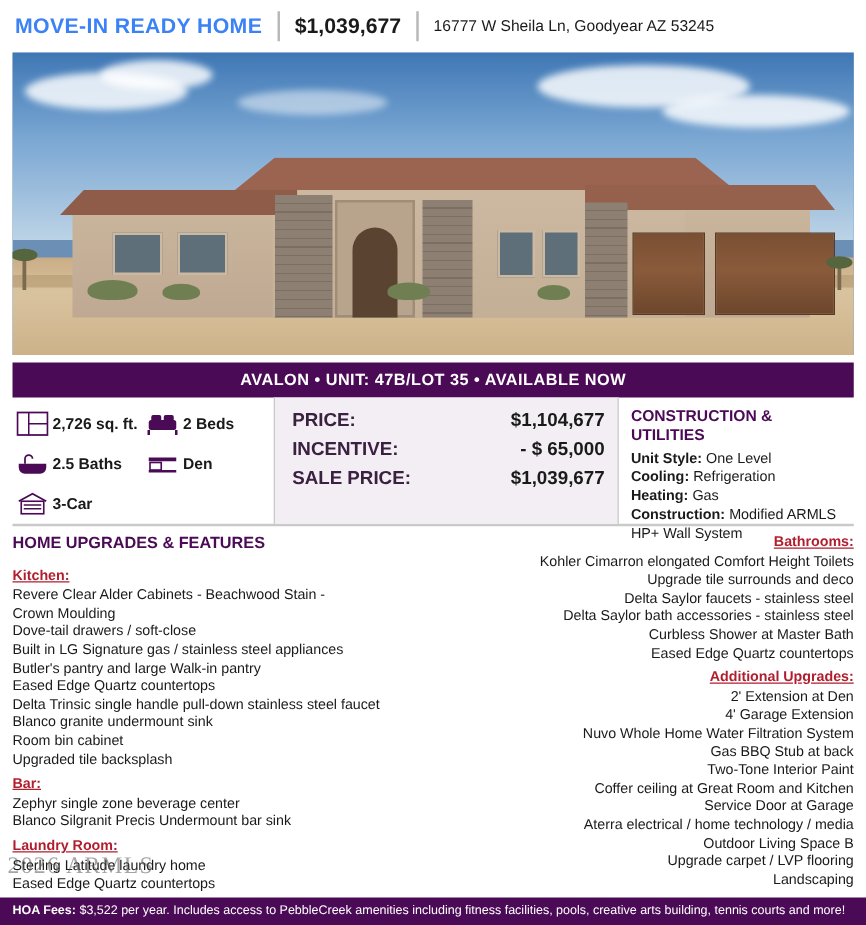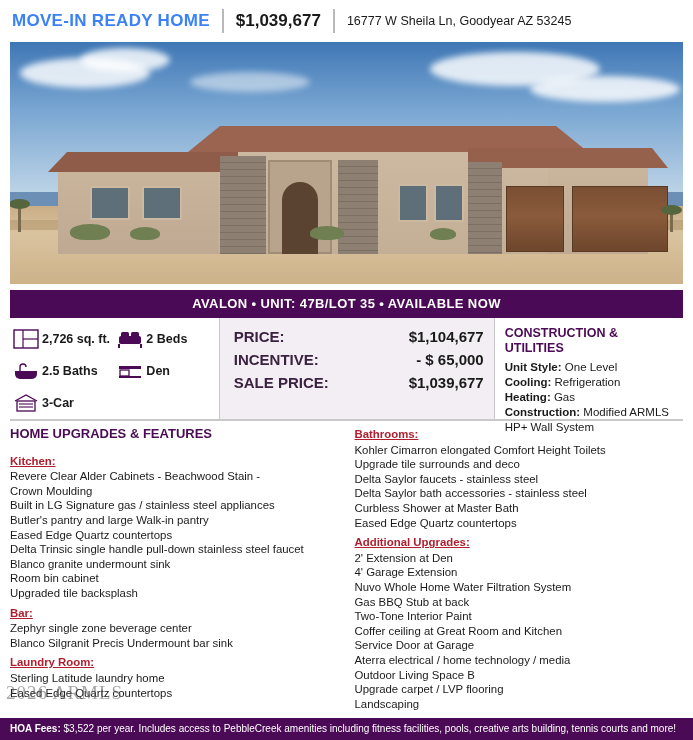--- a/index.html
+++ b/index.html
@@ -306,21 +306,21 @@
 
   
   .upgrades {
     margin: 0 10px;
     padding-top: 6px;
     display: flex;
     font-size: 11.4px;
     line-height: 14.6px;
   }
   .col { width: 50%; box-sizing: border-box; }
-  .col-right { padding-left: 8px; }
+  .col-right { padding-left: 8px; text-align: right; }
   .sec-title {
     color: #4b0a55;
     font-weight: bold;
     font-size: 13px;
     margin-bottom: 12px;
   }
   .grp-title {
     color: #b01e2e;
     font-weight: bold;
     margin-top: 5px;
@@ -496,20 +496,21 @@
   </div>
 
   <div class="upgrades">
     <div class="col col-left">
       <div class="sec-title">HOME UPGRADES &amp; FEATURES</div>
 
       <div class="grp-title">Kitchen:</div>
       <ul class="items">
         <li>Revere Clear Alder Cabinets - Beachwood Stain -</li>
         <li>Crown Moulding</li>
+        <li>Dove-tail drawers / soft-close</li>
         <li>Built in LG Signature gas / stainless steel appliances</li>
         <li>Butler's pantry and large Walk-in pantry</li>
         <li>Eased Edge Quartz countertops</li>
         <li>Delta Trinsic single handle pull-down stainless steel faucet</li>
         <li>Blanco granite undermount sink</li>
         <li>Room bin cabinet</li>
         <li>Upgraded tile backsplash</li>
       </ul>
 
       <div class="grp-title">Bar:</div>

